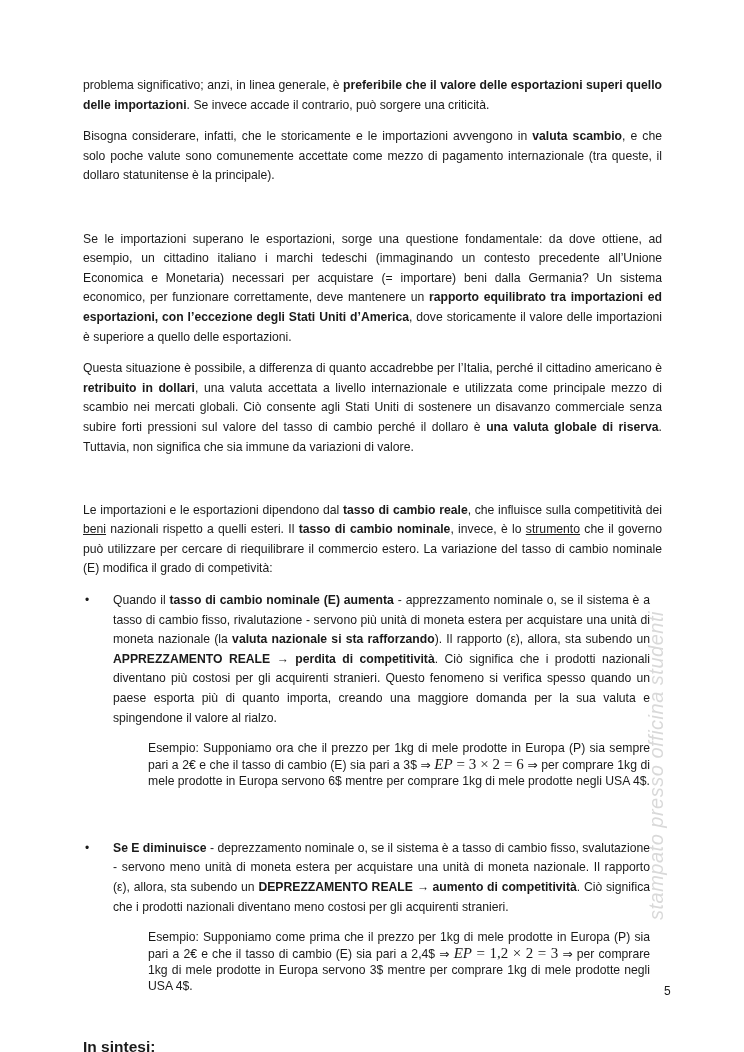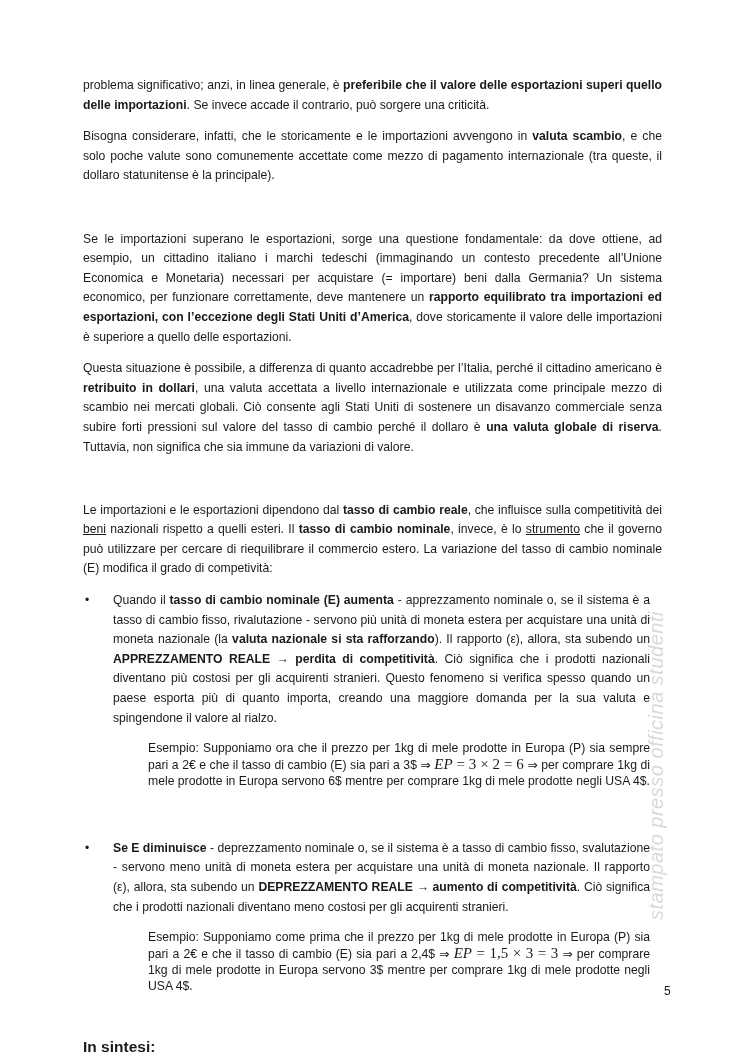--- a/index.html
+++ b/index.html
@@ -60,21 +60,21 @@
     </li>
   </ul>
 
   <div class="gap"></div>
   <div style="height:6px"></div>
 
   <ul class="bullets">
     <li>
       <p><b>Se E diminuisce</b><span> - deprezzamento nominale o, se il sistema è a tasso di cambio fisso, svalutazione - servono meno unità di moneta estera per acquistare una unità di moneta nazionale. Il rapporto (ε), allora, sta subendo un </span><b>DEPREZZAMENTO REALE → aumento di competitività</b><span>. Ciò significa che i prodotti nazionali diventano meno costosi per gli acquirenti stranieri.</span></p>
       <div class="example">
-        <p><span>Esempio: Supponiamo come prima che il prezzo per 1kg di mele prodotte in Europa (P) sia pari a 2€ e che il tasso di cambio (E) sia pari a 2,4$ ⇒ </span><span class="math">EP</span><span class="mathn"> = 1,5 × 3 = 3</span><span> ⇒ per comprare 1kg di mele prodotte in Europa servono 3$ mentre per comprare 1kg di mele prodotte negli USA 4$.</span></p>
+        <p><span>Esempio: Supponiamo come prima che il prezzo per 1kg di mele prodotte in Europa (P) sia pari a 2€ e che il tasso di cambio (E) sia pari a 2,4$ ⇒ </span><span class="math">EP</span><span class="mathn"> = 1,2 × 2 = 3</span><span> ⇒ per comprare 1kg di mele prodotte in Europa servono 3$ mentre per comprare 1kg di mele prodotte negli USA 4$.</span></p>
       </div>
     </li>
   </ul>
 
   <div style="height:18px"></div>
 
   <h2>In sintesi:</h2>
   <ul class="bullets summary">
   </ul>
 </div>

